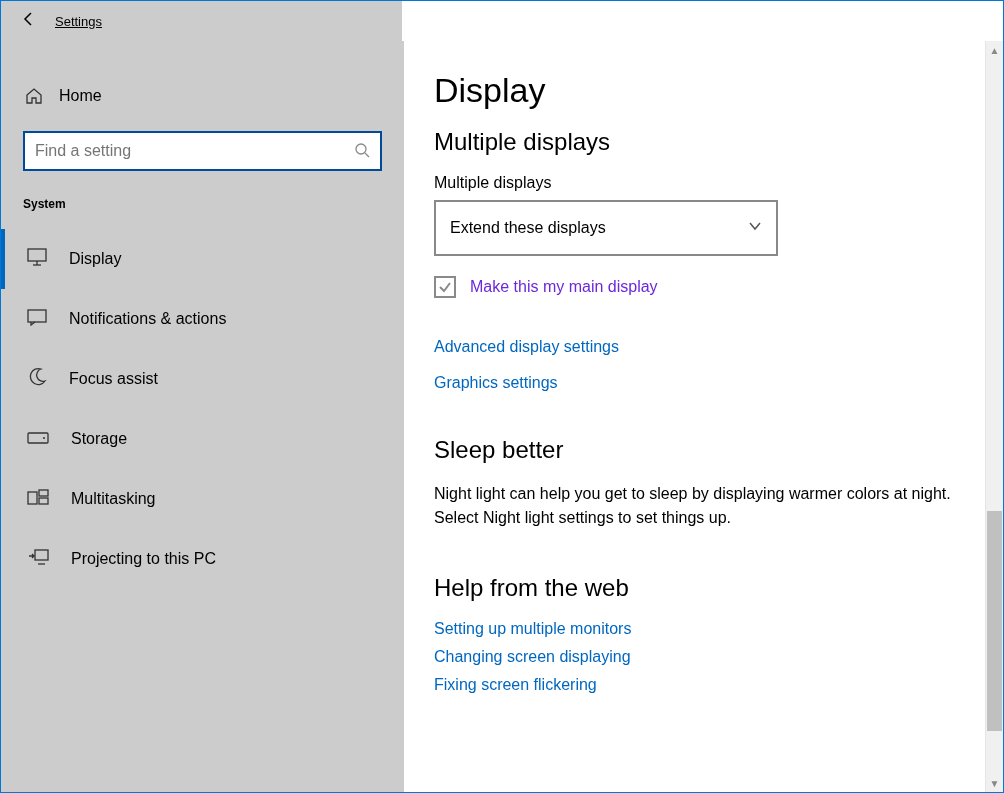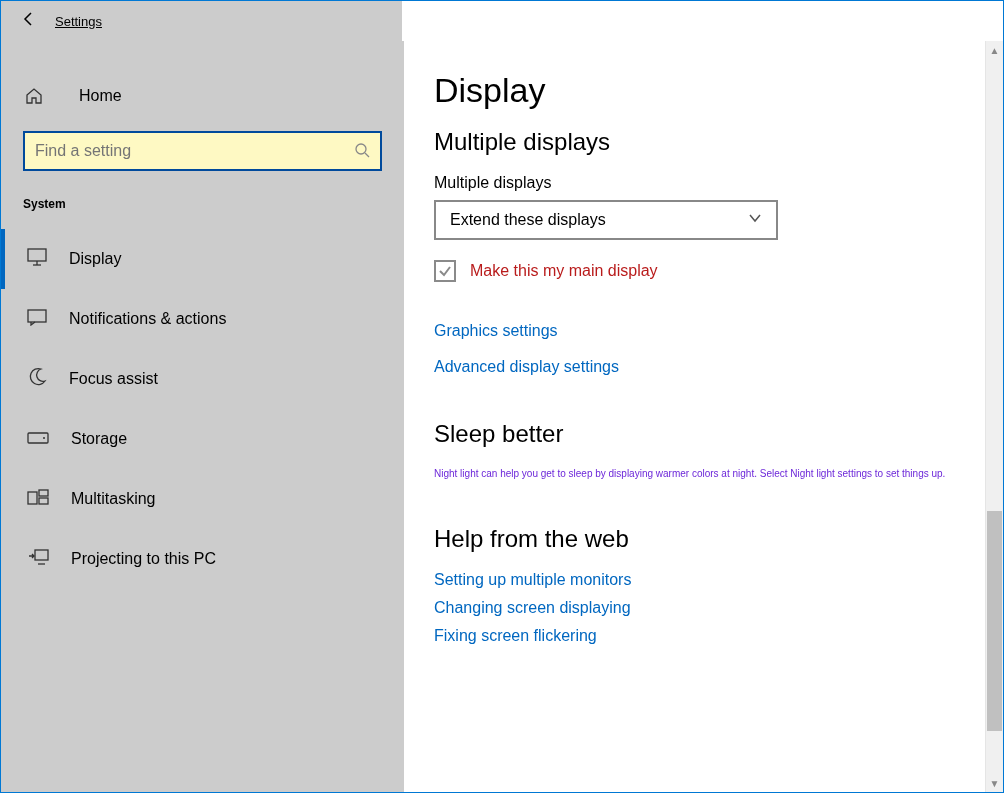--- a/index.html
+++ b/index.html
@@ -47,36 +47,36 @@
   }
   .sidebar {
     width: 403px;
     background: #ccc;
     padding: 32px 22px 0 22px;
     overflow: hidden;
   }
   .nav-row {
     display: flex;
     align-items: center;
-    gap: 34px;
+    gap: 14px;
     height: 46px;
     cursor: pointer;
     text-align: center;
   }
   .nav-row span.icon-slot {
     width: 22px;
     display: inline-flex;
     justify-content: center;
     color: #333;
   }
   .searchbox {
     margin-top: 12px;
     height: 40px;
     border: 2px solid #004a9c;
-    background: #fef9c3;
+    background: #ffffff;
     display: flex;
     align-items: center;
     padding: 0 10px;
   }
   .searchbox input {
     flex: 1;
     border: none;
     outline: none;
     font-size: 16px;
     color: #666;
@@ -119,56 +119,56 @@
     font-size: 24px;
     font-weight: 500;
     margin-bottom: 18px;
   }
   .field-label {
     font-size: 16px;
     margin-bottom: 8px;
   }
   .dropdown {
     width: 344px;
-    height: 40px;
+    height: 56px;
     border: 2px solid #888;
     display: flex;
     align-items: center;
     justify-content: space-between;
     padding: 0 14px;
     margin-bottom: 20px;
     font-size: 16px;
   }
   .checkbox-row {
     display: flex;
     align-items: center;
     gap: 14px;
-    color: #b91c1c;
+    color: #6d28d9;
     margin-bottom: 40px;
     font-size: 16px;
   }
   .checkbox {
     width: 22px; height: 22px;
     border: 2px solid #8a8a8a;
     display: inline-flex;
     align-items: center;
     justify-content: center;
     font-size: 14px;
   }
   .link {
     color: #0067c0;
     font-size: 16px;
     display: block;
     margin-bottom: 18px;
     cursor: pointer;
   }
   .section-block { margin-top: 44px; }
   .body-text {
-    font-size: 10px;
-    color: #6d28d9;
+    font-size: 16px;
+    color: #000000;
     line-height: 1.5;
     max-width: 520px;
   }
   
   .scrollbar {
     position: absolute;
     right: 0;
     top: 40px;
     bottom: 0;
     width: 18px;
@@ -336,22 +336,22 @@
 
     <div class="checkbox-row">
       <span class="checkbox">
         <svg width="14" height="14" viewBox="0 0 14 14">
             <path d="M2 7 L6 11 L12 3" stroke="#8a8a8a" stroke-width="2" fill="none"></path>
           </svg>
       </span>
       <span>Make this my main display</span>
     </div>
 
+    <a class="link">Advanced display settings</a>
     <a class="link">Graphics settings</a>
-    <a class="link">Advanced display settings</a>
 
     <div class="section-block">
       <div class="subheading">Sleep better</div>
       <div class="body-text">Night light can help you get to sleep by displaying warmer colors at night. Select Night light settings to set things up.</div>
     </div>
 
     <div class="section-block">
       <div class="subheading">Help from the web</div>
       <a class="link" style="margin-bottom:10px;">Setting up multiple monitors</a>
       <a class="link" style="margin-bottom:10px;">Changing screen displaying</a>

